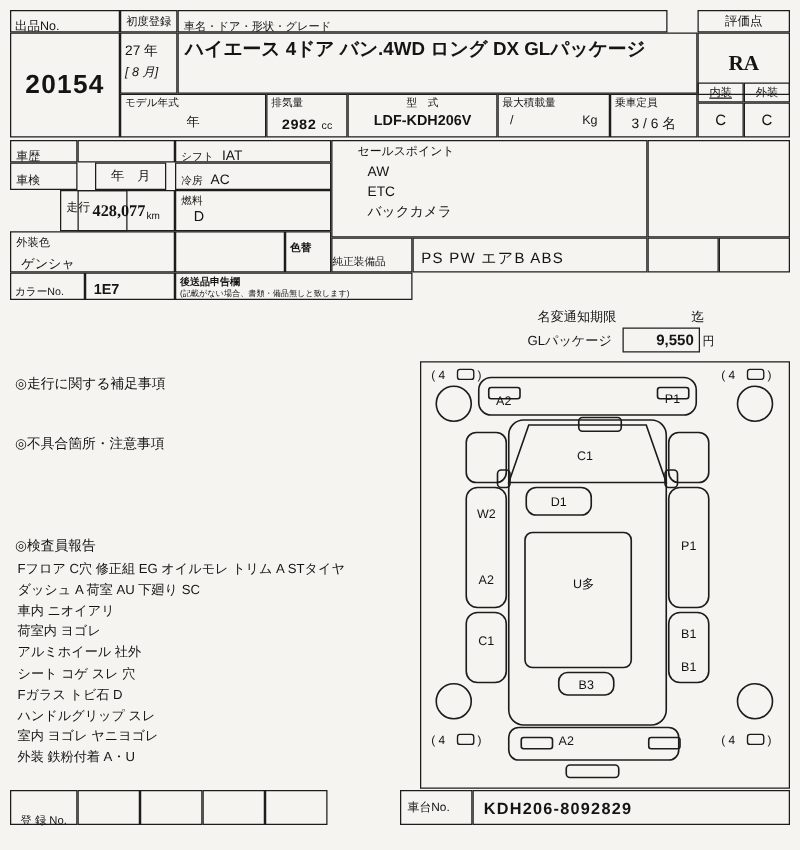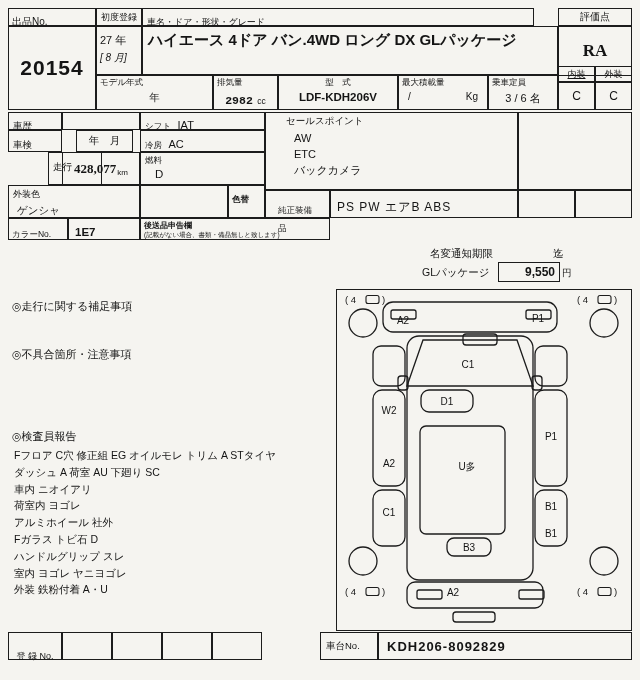--- a/index.html
+++ b/index.html
@@ -143,21 +143,21 @@
   <div class="c" style="left:265px;top:112px;width:253px;height:78px;padding:2px 20px;">
     <span style="display:block;font-size:9.5px;">セールスポイント</span>
     <div id="sales-points-list" style="margin-top:2px;">
         <div class="sp-item">AW</div>
         <div class="sp-item">ETC</div>
         <div class="sp-item">バックカメラ</div>
       </div>
   </div>
   <div class="c" style="left:518px;top:112px;width:114px;height:78px;"></div>
 
-  <div class="c" style="left:265px;top:190px;width:65px;height:28px;padding:8px 12px;">
+  <div class="c" style="left:265px;top:190px;width:65px;height:28px;padding:8px 0;">
     <span style="font-size:8.5px;">純正装備品</span>
   </div>
   <div class="c" style="left:330px;top:190px;width:188px;height:28px;padding:6px 6px;">
     <span class="nowrap" style="font-size:12px;letter-spacing:1px;">PS PW エアB ABS</span>
   </div>
   <div class="c" style="left:518px;top:190px;width:57px;height:28px;"></div>
   <div class="c" style="left:575px;top:190px;width:57px;height:28px;"></div>
 
   <div class="t nowrap" style="left:430px;top:247px;font-size:10.5px;">名変通知期限</div>
   <div class="t nowrap" style="left:553px;top:247px;font-size:10.5px;">迄</div>
@@ -169,20 +169,21 @@
 
   <div class="t nowrap" style="left:12px;top:299px;font-size:11px;">◎走行に関する補足事項</div>
   <div class="t nowrap" style="left:12px;top:347px;font-size:11px;">◎不具合箇所・注意事項</div>
   <div class="t nowrap" style="left:12px;top:429px;font-size:11px;">◎検査員報告</div>
   <div class="t" id="inspector-lines" style="left:14px;top:447px;width:320px;">
       <div class="insp-line">Fフロア C穴 修正組 EG オイルモレ トリム A STタイヤ</div>
       <div class="insp-line">ダッシュ A 荷室 AU 下廻り SC</div>
       <div class="insp-line">車内 ニオイアリ</div>
       <div class="insp-line">荷室内 ヨゴレ</div>
       <div class="insp-line">アルミホイール 社外</div>
+      <div class="insp-line">シート コゲ スレ 穴</div>
       <div class="insp-line">Fガラス トビ石 D</div>
       <div class="insp-line">ハンドルグリップ スレ</div>
       <div class="insp-line">室内 ヨゴレ ヤニヨゴレ</div>
       <div class="insp-line">外装 鉄粉付着 A・U</div>
     </div>
 
   <div class="c" style="left:336px;top:289px;width:296px;height:342px;">
     <svg width="294" height="340" viewBox="0 0 294 340">
       <g fill="none" stroke="#1c1c1c" stroke-width="1.3">
 

